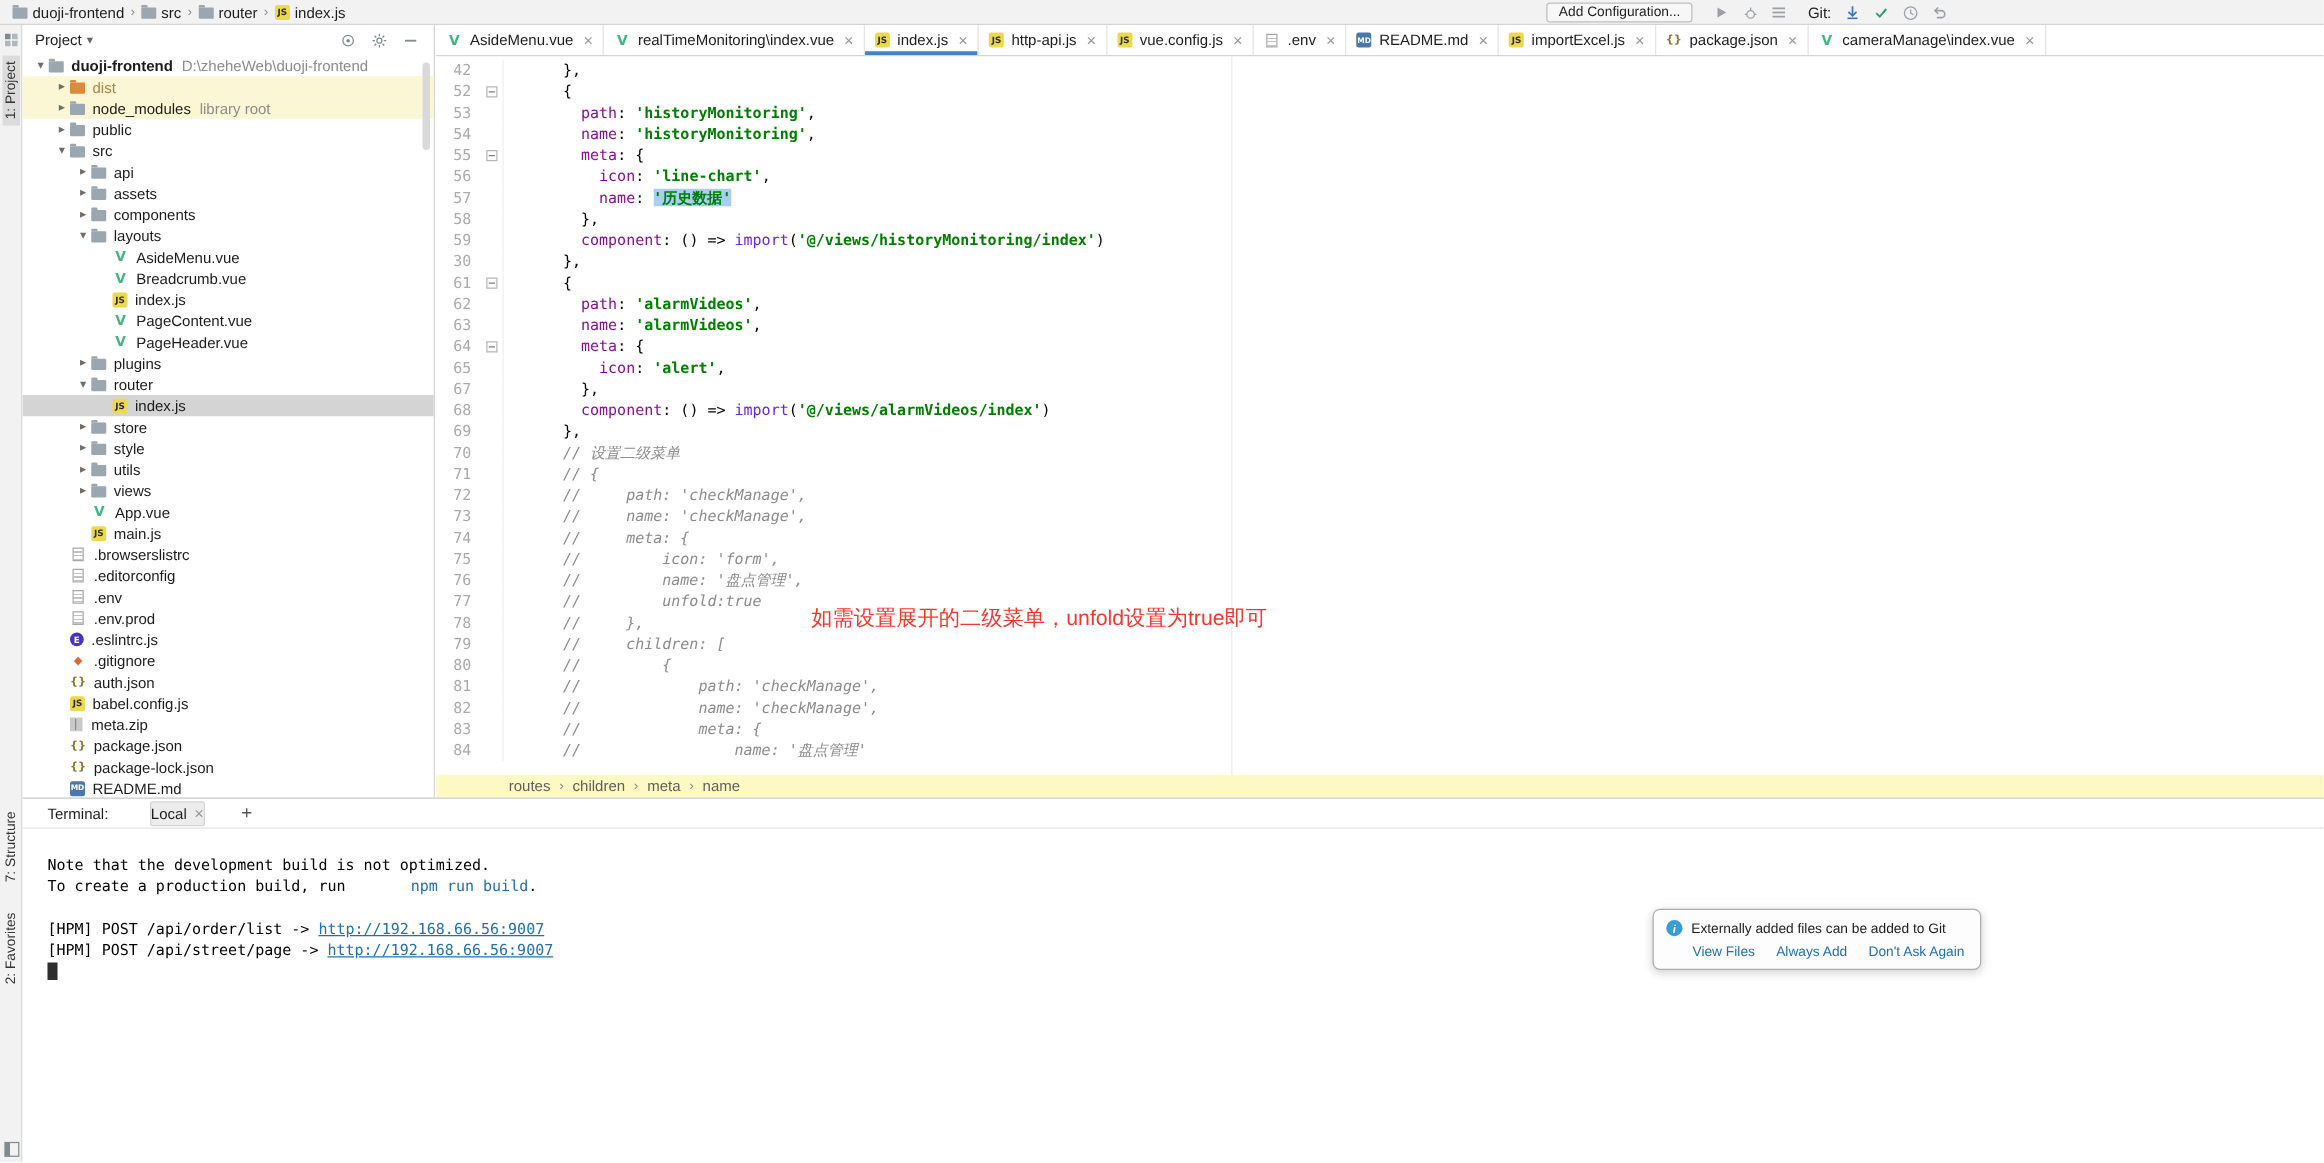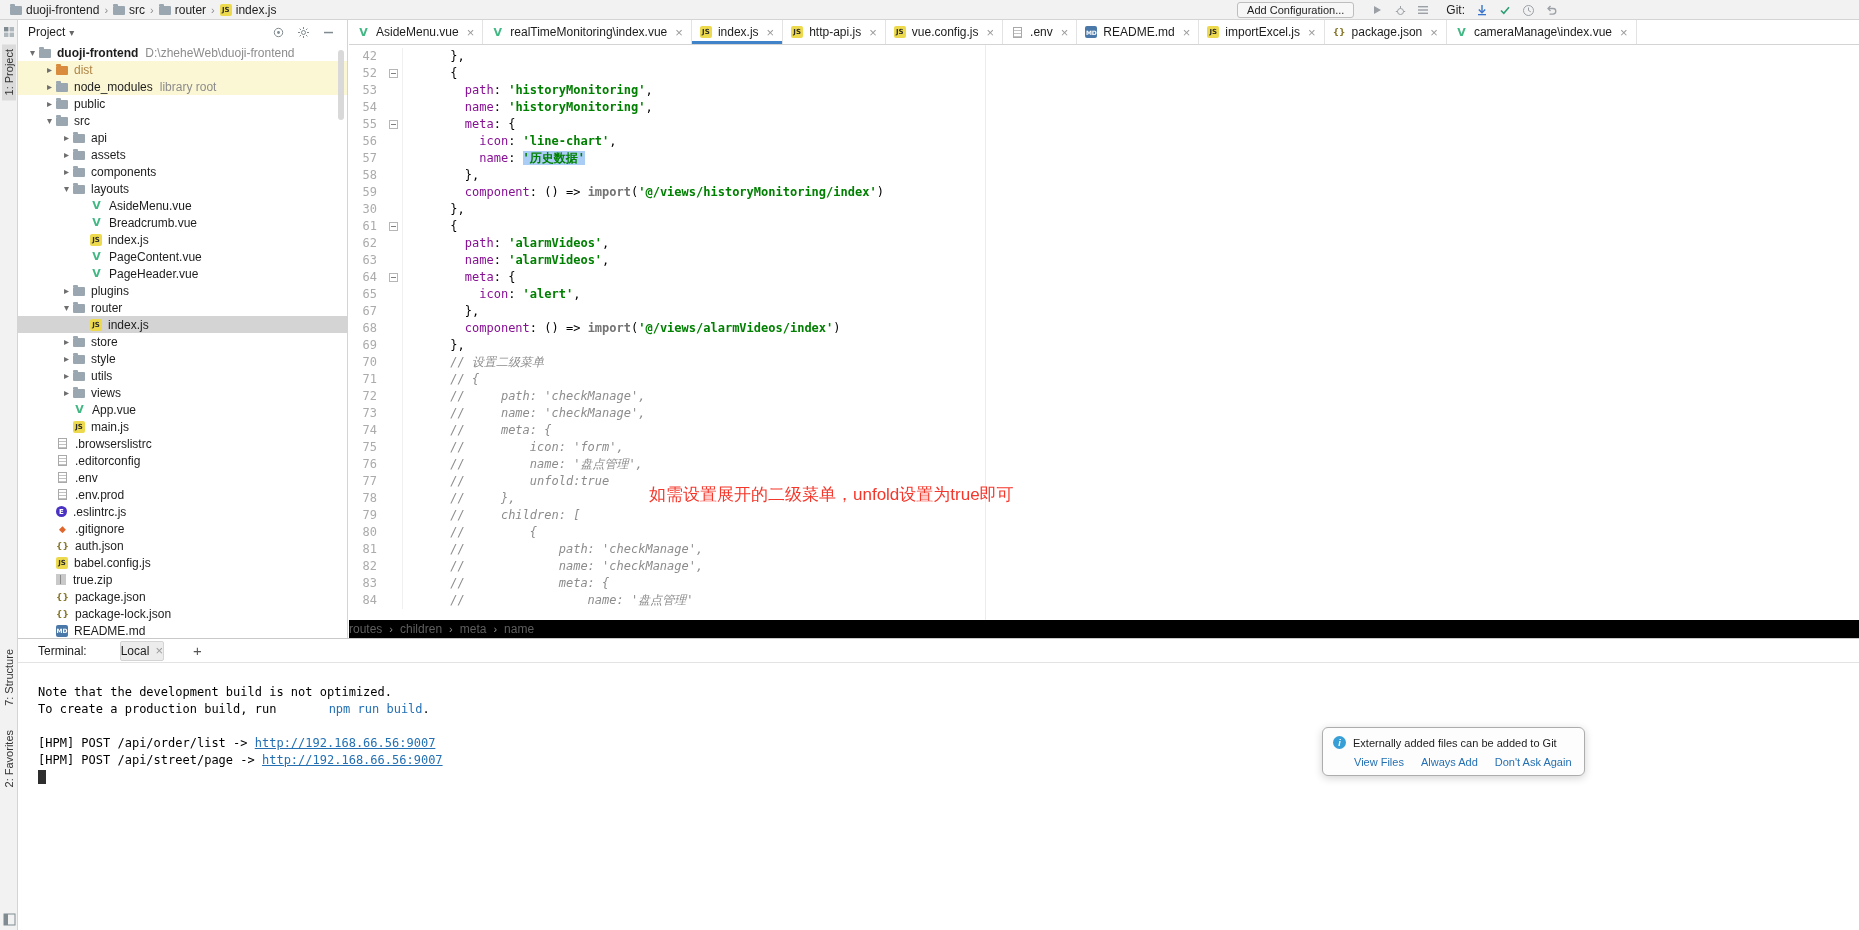--- a/index.html
+++ b/index.html
@@ -87,25 +87,25 @@
   .fold { width:22px; flex:none; position:relative; border-right:1px solid #F0F0F0; margin-right:4px; }
   .fold-marker { position:absolute; left:8px; top:4px; width:9px; height:9px;
     border:1px solid #B6B6B6; background:#fff; }
   .fold-marker::after { content:""; position:absolute; left:1px; right:1px; top:3px; height:1px; background:#808080; }
   .code-text { white-space:pre; }
   .tk-pln { color:#000; }
   .tk-prop { color:#871094; }
   .tk-str { color:#008000; font-weight:bold; }
   .tk-strhl { color:#008000; font-weight:bold; background:#A9CDF5; }
   .tk-cmt { color:#8C8C8C; font-style:italic; }
-  .tk-kw { color:#737373; font-weight:bold; }
+  .tk-kw { color:#6d28d9; font-weight:normal; }
   .annotation { position:absolute; left:300px; top:438px; color:#F5372B; font-size:17px;
     font-family:"Liberation Sans","DejaVu Sans",sans-serif; white-space:nowrap; }
   .ed-breadcrumb { position:absolute; left:0; bottom:0; right:0; height:18px; display:flex;
-    align-items:center; gap:6px; color:#5f5f5f; background:#000000; }
+    align-items:center; padding-left:58px; gap:6px; color:#5f5f5f; background:#fef9c3; }
   .ed-crumb { cursor:pointer; }
 
   
   .terminal { position:absolute; left:18px; top:638px; right:0; bottom:0;
     background:#fff; border-top:1px solid #C9C9C9; }
   .term-header { height:24px; display:flex; align-items:center; padding-left:20px;
     border-bottom:1px solid #E3E3E3;gap:17px; }
   .term-label { margin-right:16px; }
   .term-tab { display:flex; align-items:center; padding:2px 0; background:#ECECEC;
     border:1px solid #D4D4D4; border-radius:2px; margin-right:12px; cursor:pointer; }
@@ -406,21 +406,21 @@
         <span class="tree-label">auth.json</span>
       </div>
       <div class="tree-row" style="padding-left: 25px;">
         <span class="tree-arrow"></span>
         <span class="ic ic-js">JS</span>
         <span class="tree-label">babel.config.js</span>
       </div>
       <div class="tree-row" style="padding-left: 25px;">
         <span class="tree-arrow"></span>
         <span class="ic ic-zip"></span>
-        <span class="tree-label">true.zip</span>
+        <span class="tree-label">meta.zip</span>
       </div>
       <div class="tree-row" style="padding-left: 25px;">
         <span class="tree-arrow"></span>
         <span class="ic ic-json">{}</span>
         <span class="tree-label">package.json</span>
       </div>
       <div class="tree-row" style="padding-left: 25px;">
         <span class="tree-arrow"></span>
         <span class="ic ic-json">{}</span>
         <span class="tree-label">package-lock.json</span>

